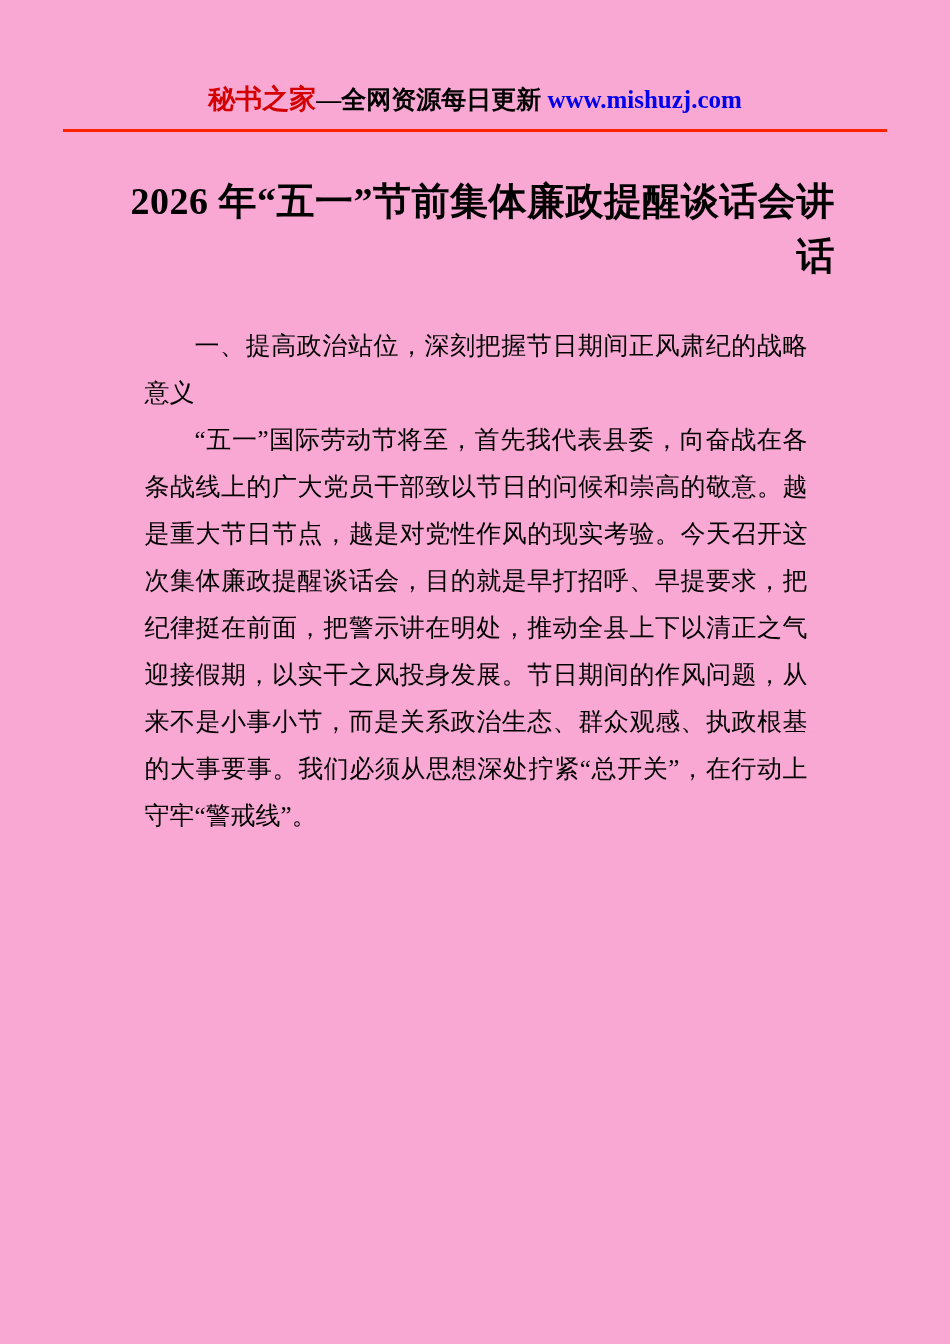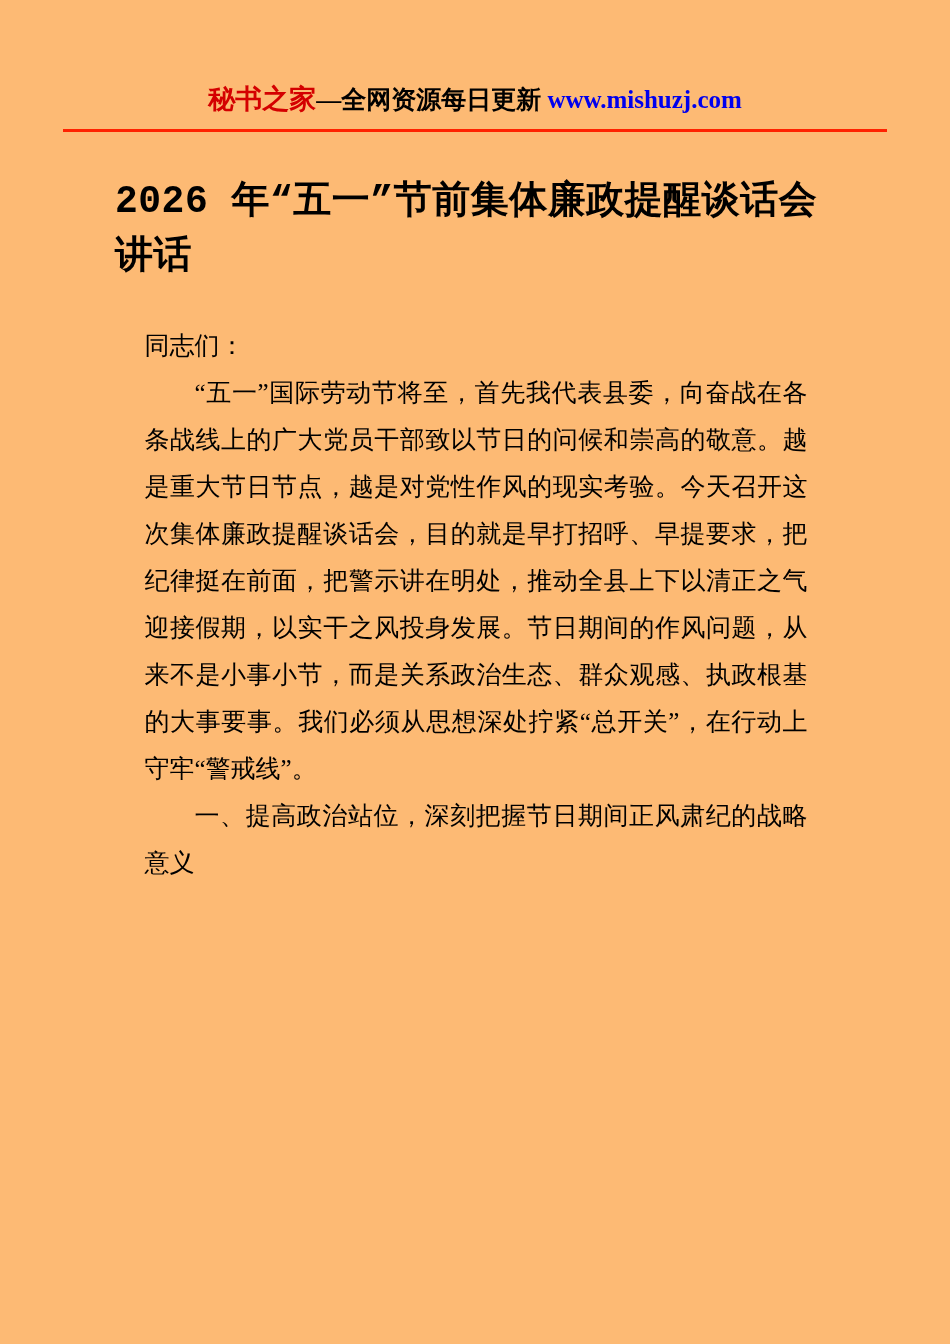--- a/index.html
+++ b/index.html
@@ -5,21 +5,21 @@
   html, body {
     margin: 0;
     padding: 0;
     background: #ffffff;
   }
   .page {
     position: relative;
     width: 950px;
     height: 1344px;
     margin: 0 auto;
-    background: #fdba74;
+    background: #f9a8d4;
     box-sizing: border-box;
     font-family: "Liberation Serif", serif;
     color: #000000;
     overflow: hidden;
   }
   .site-header {
     padding-top: 82px;
     text-align: center;
     font-size: 25px;
     font-weight: bold;
@@ -36,26 +36,25 @@
   .header-divider {
     width: 824px;
     margin: 12px auto 0 auto;
     border: 0;
     height: 0;
     border-bottom: 3px solid;
   }
   .doc-title {
     width: 720px;
     margin: 42px auto 0 auto;
-    text-align: left;
+    text-align: right;
     font-size: 38px;
     font-weight: bold;
     line-height: 1.45;
     letter-spacing: 0.5px;
-    font-family: Liberation Mono, monospace;
   }
   .doc-body {
     width: 663px;
     margin: 38px auto 0 auto;
     padding-left: 2px;
     font-size: 25px;
     line-height: 47px;
     text-align: justify;
     text-justify: inter-ideograph;
   }
@@ -73,18 +72,17 @@
 
   <header class="site-header">
     <span class="brand" style="color: rgb(212, 0, 0);">秘书之家</span><span class="tagline" style="color: rgb(0, 0, 0);">—全网资源每日更新 </span><a class="site-url" style="color: rgb(0, 0, 238);">www.mishuzj.com</a>
   </header>
 
   <div class="header-divider" style="border-bottom-color: rgb(255, 34, 0);"></div>
 
   <h1 class="doc-title">2026 年“五一”节前集体廉政提醒谈话会讲话</h1>
 
   <main class="doc-body">
-    <p>同志们：</p>
+    <p class="indent">一、提高政治站位，深刻把握节日期间正风肃纪的战略意义</p>
     <p class="indent">“五一”国际劳动节将至，首先我代表县委，向奋战在各条战线上的广大党员干部致以节日的问候和崇高的敬意。越是重大节日节点，越是对党性作风的现实考验。今天召开这次集体廉政提醒谈话会，目的就是早打招呼、早提要求，把纪律挺在前面，把警示讲在明处，推动全县上下以清正之气迎接假期，以实干之风投身发展。节日期间的作风问题，从来不是小事小节，而是关系政治生态、群众观感、执政根基的大事要事。我们必须从思想深处拧紧“总开关”，在行动上守牢“警戒线”。</p>
-    <p class="indent">一、提高政治站位，深刻把握节日期间正风肃纪的战略意义</p>
   </main>
 
 </div>
 
 </body></html>

